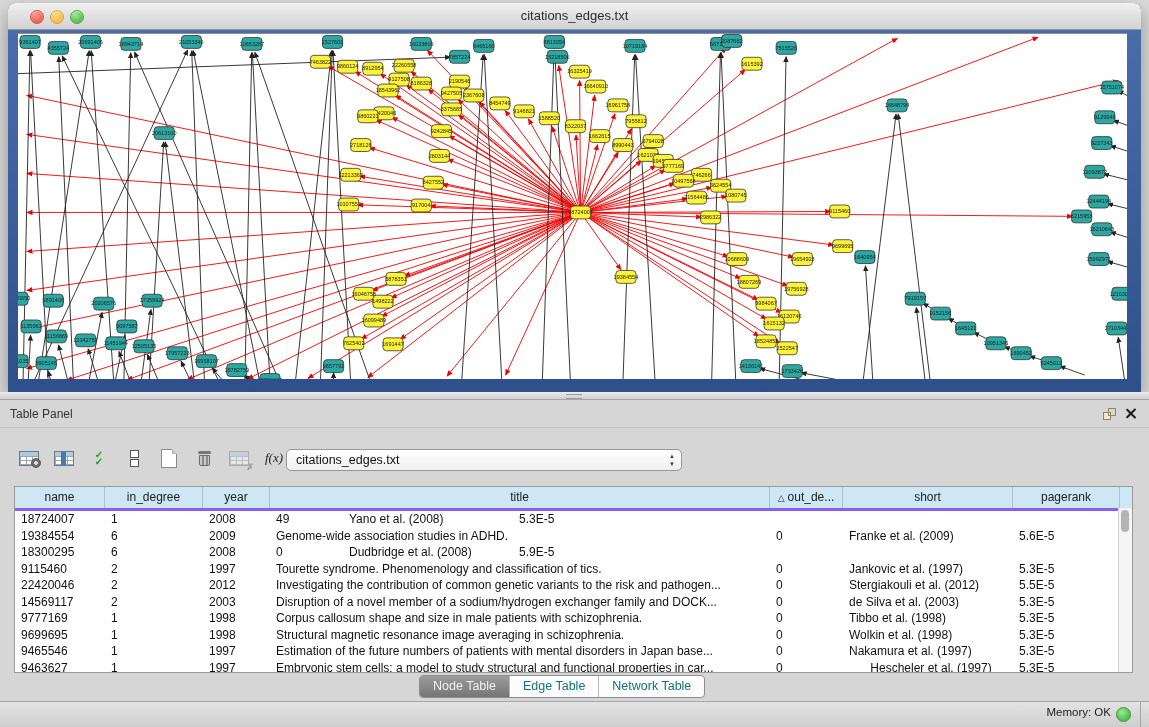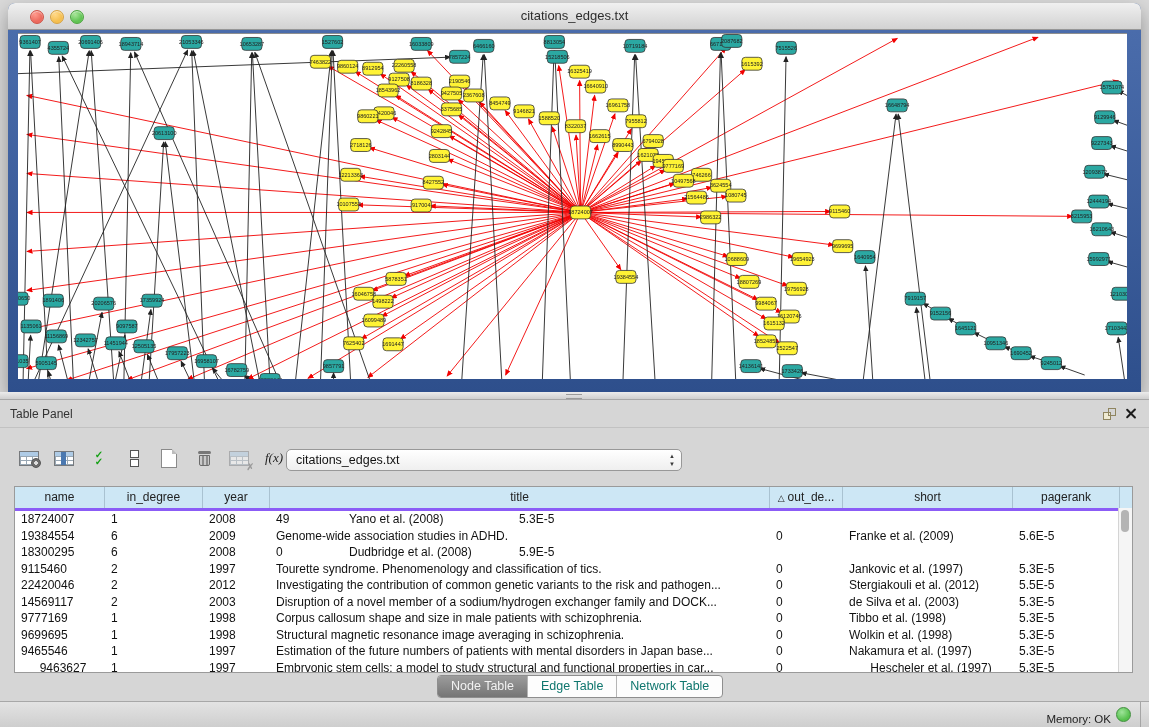--- a/index.html
+++ b/index.html
@@ -75,30 +75,30 @@
   .thead{display:flex;height:21px;background:#cde7f5;border-bottom:3px solid #8b5cf6;}
   .th{box-sizing:border-box;border-right:1px solid #a9c2d1;font-size:12px;color:#222;
       text-align:center;line-height:20px;overflow:hidden;white-space:nowrap;}
   .th .sort{font-size:9px;margin-right:3px;}
   .tr{display:flex;height:16.5px;line-height:16.5px;}
   .td{box-sizing:border-box;padding-left:6px;font-size:12px;color:#111;
       overflow:hidden;white-space:nowrap;}
   .vscroll{position:absolute;right:0;top:21px;bottom:0;width:13px;background:#f5f5f5;border-left:1px solid #d4d4d4;}
   .vthumb{position:absolute;left:2px;top:2px;width:8px;height:22px;border-radius:4px;background:#b4b4b4;}
 
-  .tabs{position:absolute;left:437px;top:275px;display:flex;height:21px;border:1px solid #8e8e8e;
+  .tabs{position:absolute;left:419px;top:275px;display:flex;height:21px;border:1px solid #8e8e8e;
         border-radius:4px;overflow:hidden;background:#fdfdfd;}
   .tab{padding:0 13px;line-height:21px;font-size:12.5px;color:#0f766e;border-right:1px solid #b5b5b5;}
   .tab:last-child{border-right:none;}
   .tab.sel{background:linear-gradient(#9c9c9c,#757575);color:#f2f2f2;}
 
   
   .status{position:absolute;top:701px;left:0;width:1149px;height:26px;
           background:linear-gradient(#e3e3e3,#cecece);border-top:1px solid #a8a8a8;box-sizing:border-box;}
-  .mem{position:absolute;right:38px;top:11px;font-size:11.5px;color:#222;}
+  .mem{position:absolute;right:38px;top:4px;font-size:11.5px;color:#222;}
   .memdot{position:absolute;right:18px;top:5px;width:13px;height:13px;border-radius:50%;
           border:1px solid #3f8f3c;background:radial-gradient(circle at 38% 32%,#9fe49a,#57c14e 65%);}
   .statdiv{position:absolute;right:8px;top:0;bottom:0;width:1px;background:#a5a5a5;}
 </style>
 </head>
 <body>
 
 <div class="window">
   <div class="titlebar">
     <span class="traffic t-close"></span>
@@ -865,21 +865,21 @@
         <div class="tr">
           <div class="td" style="width: 90px;">9465546</div>
           <div class="td" style="width: 98px;">1</div>
           <div class="td" style="width: 67px;">1997</div>
           <div class="td" style="width: 500px;">Estimation of the future numbers of patients with mental disorders in Japan base...</div>
           <div class="td" style="width: 73px;">0</div>
           <div class="td" style="width: 170px;">Nakamura et al. (1997)</div>
           <div class="td" style="width: 107px;">5.3E-5</div>
         </div>
         <div class="tr">
-          <div class="td" style="width: 90px; text-align: center;">9463627</div>
+          <div class="td" style="width: 90px;">9463627</div>
           <div class="td" style="width: 98px;">1</div>
           <div class="td" style="width: 67px;">1997</div>
           <div class="td" style="width: 500px;">Embryonic stem cells: a model to study structural and functional properties in car...</div>
           <div class="td" style="width: 73px;">0</div>
           <div class="td" style="width: 170px; text-align: center;">Hescheler et al. (1997)</div>
           <div class="td" style="width: 107px;">5.3E-5</div>
         </div>
       </div>
     <div class="vscroll">
       <div class="vthumb"></div>

